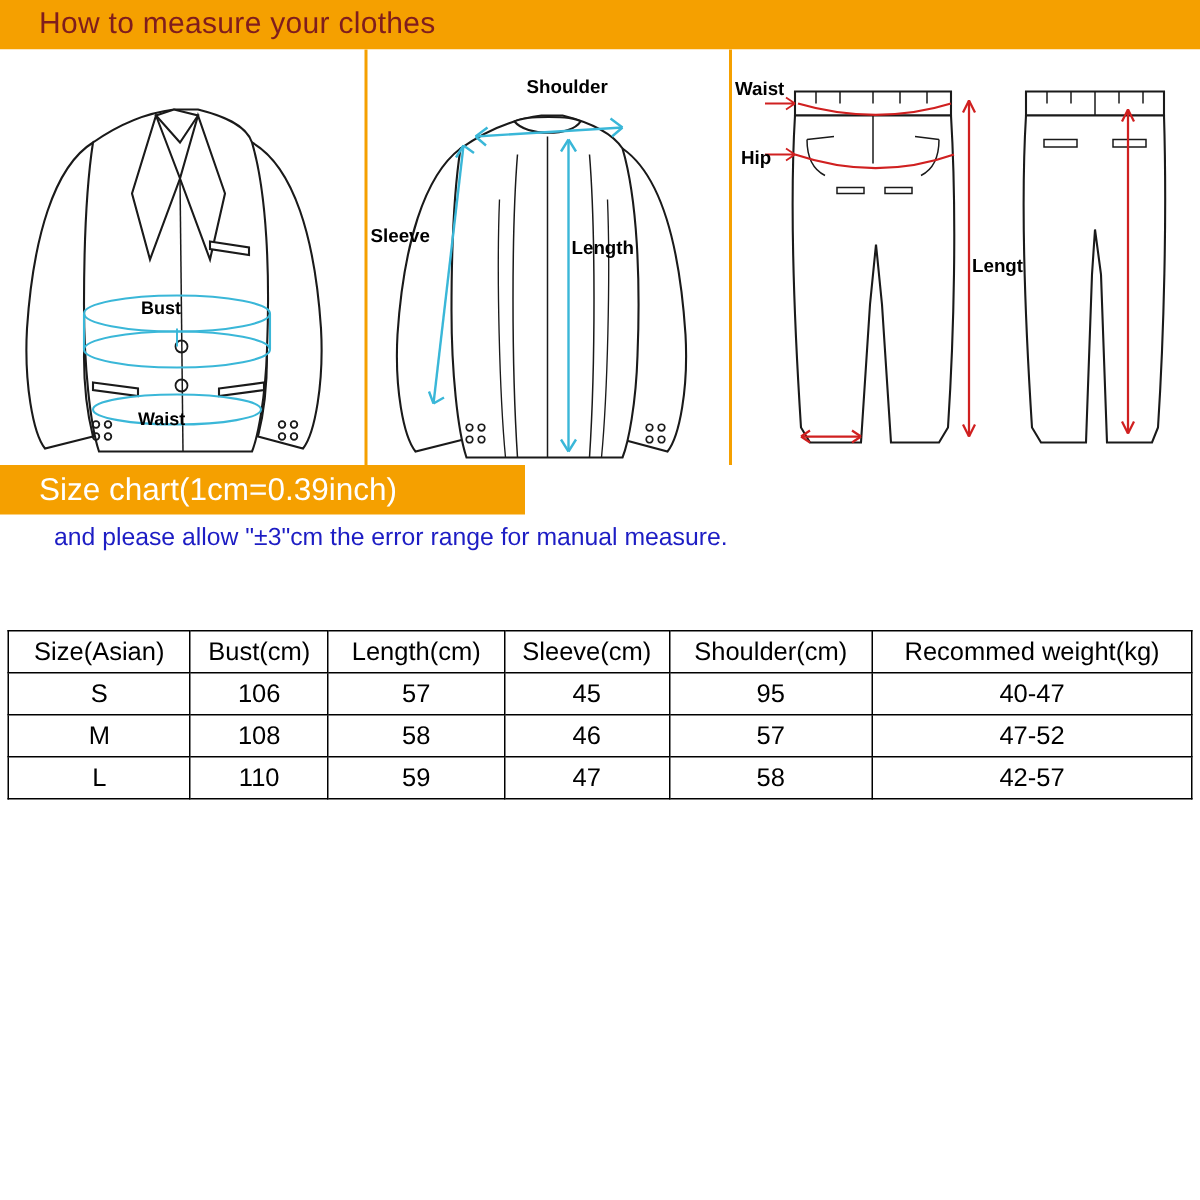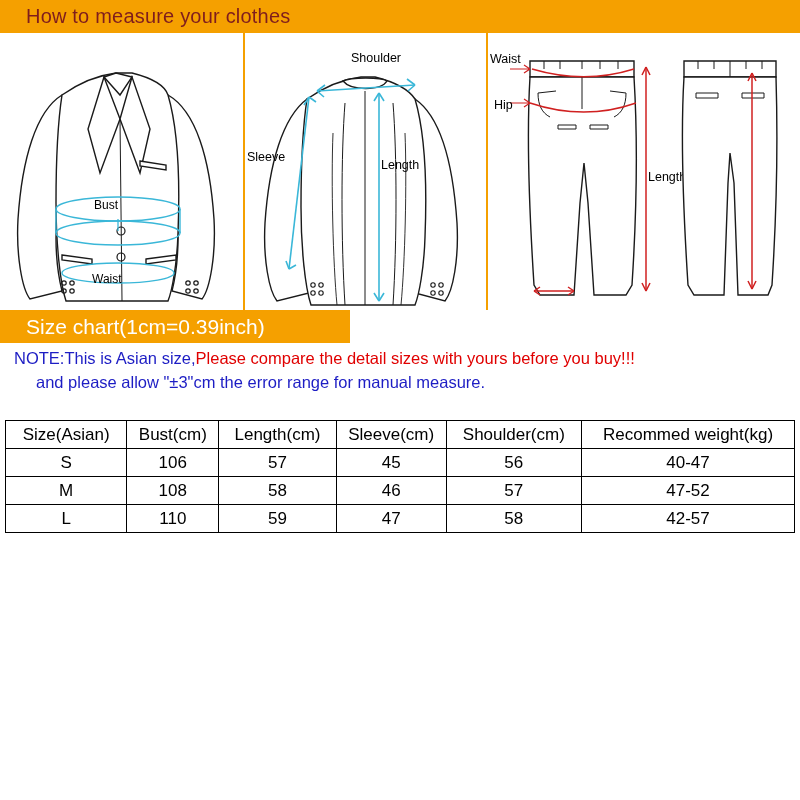--- a/index.html
+++ b/index.html
@@ -42,20 +42,21 @@
     width: 800px;
     height: 277px;
     background: #ffffff;
     border-bottom: 1px solid #ffffff;
   }
   .panel {
     position: absolute;
     top: 0;
     height: 277px;
     box-sizing: border-box;
+    font-weight: bold;
   }
   .panel-1 { left: 0px;   width: 260px; }
   .panel-2 { left: 243px; width: 245px; border-left: 2px solid #f5a000; border-right: 2px solid #f5a000;}
   .panel-3 { left: 488px; width: 312px; }
 
   svg.figure { display: block; }
 
   
   .size-banner {
     position: absolute;
@@ -274,44 +275,41 @@
       </g>
     </svg>
   </div>
 </div>
 
 <div class="size-banner">
   <span class="title">Size chart(1cm=0.39inch)</span>
 </div>
 
 <div class="notes">
-  <div class="note-line-1">
-    <span>NOTE:</span><span>This is Asian size,</span><span class="note-red">Please compare the detail sizes with yours before you buy!!!</span>
-  </div>
   <div class="note-line-2">and please allow "±3"cm the error range for manual measure.</div>
 </div>
 
 <table class="size-table">
   <thead>
     <tr>
       <th class="col-size">Size(Asian)</th>
       <th class="col-bust">Bust(cm)</th>
       <th class="col-length">Length(cm)</th>
       <th class="col-sleeve">Sleeve(cm)</th>
       <th class="col-shoulder">Shoulder(cm)</th>
       <th class="col-weight">Recommed weight(kg)</th>
     </tr>
   </thead>
   <tbody>
     <tr>
       <td>S</td>
       <td>106</td>
       <td>57</td>
       <td>45</td>
-      <td>56</td>
+      <td>95</td>
       <td>40-47</td>
     </tr>
     <tr>
       <td>M</td>
       <td>108</td>
       <td>58</td>
       <td>46</td>
       <td>57</td>
       <td>47-52</td>
     </tr>

